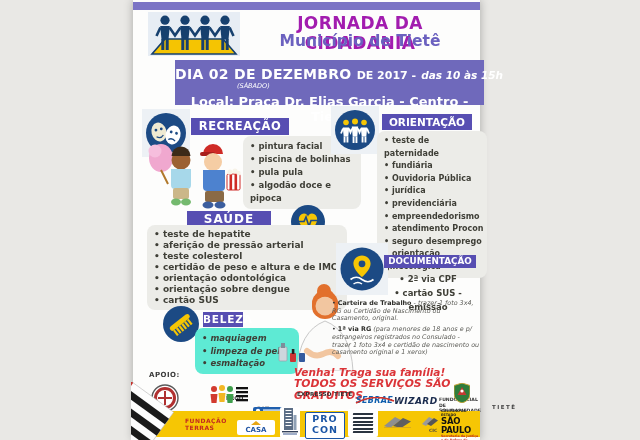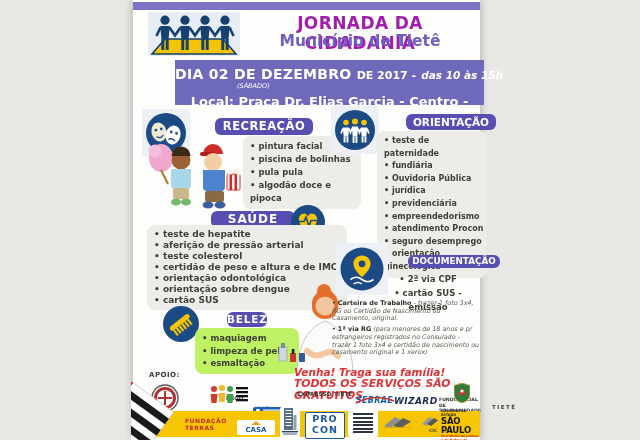--- a/index.html
+++ b/index.html
@@ -10,31 +10,31 @@
   .title1{position:absolute;left:108px;top:13px;width:238px;text-align:center;font-size:17px;font-weight:bold;color:#a21caf;letter-spacing:.4px;}
   .title2{position:absolute;left:108px;top:32px;width:238px;text-align:center;font-size:15.5px;font-weight:bold;color:#6b61bf;}
   .banner{position:absolute;left:42px;top:60px;width:309px;height:45px;background:#6f69bb;color:#fff;text-align:center;}
   .banner .l1{margin-top:4px;white-space:nowrap;}
   .banner .bd{font-size:14px;font-weight:bold;letter-spacing:.3px;}
   .banner .by{font-size:11px;font-weight:bold;}
   .banner .bt{font-size:10.5px;font-weight:bold;font-style:italic;}
   .banner .bs{font-size:6.5px;font-style:italic;text-align:left;margin-left:62px;line-height:7px;}
   .banner .bl{font-size:13px;font-weight:bold;margin-top:4px;}
   .tile{position:absolute;background:#edf1f5;}
-  .sec-label{position:absolute;background:#574eb2;color:#fff;font-weight:bold;text-align:center;border-radius:6px;margin-left:24px;}
+  .sec-label{position:absolute;background:#574eb2;color:#fff;font-weight:bold;text-align:center;border-radius:0;}
   #rec-label{left:58px;top:118px;width:98px;height:17px;font-size:11.5px;line-height:17px;letter-spacing:.5px;}
   #sau-label{left:54px;top:211px;width:84px;height:17px;font-size:12px;line-height:17px;letter-spacing:1px;}
   #bel-label{left:70px;top:312px;width:40px;height:15px;font-size:10.5px;line-height:15px;letter-spacing:.8px;}
   #ori-label{left:249px;top:114px;width:90px;height:16px;font-size:10.5px;line-height:16px;}
   #doc-label{left:251px;top:255px;width:92px;height:13px;font-size:8.8px;line-height:13px;}
   .items{position:absolute;background:#ecece8;border-radius:8px;padding:4px 3px 4px 7px;color:#3f3f37;font-weight:bold;list-style:none;margin:0;}
   .items li::before{content:"• ";}
   #rec-items{left:110px;top:136px;width:108px;font-size:8.5px;line-height:13px;}
   #sau-items{left:14px;top:225px;width:190px;font-size:9px;line-height:11px;}
-  #bel-items{left:62px;top:328px;width:94px;font-size:8.5px;line-height:12.5px;background:#bef264;}
+  #bel-items{left:62px;top:328px;width:94px;font-size:8.5px;line-height:12.5px;background:#5eead4;font-style:italic;}
   #ori-items{left:244px;top:131px;width:100px;font-size:8px;line-height:12.6px;}
   #doc-quick{position:absolute;left:247px;top:272px;width:96px;text-align:center;font-size:8.5px;font-weight:bold;line-height:14px;color:#3f3f37;}
   #doc-quick div::before{content:"• ";}
   #doc-details{position:absolute;left:199px;top:300px;width:148px;font-size:6.4px;line-height:7.7px;color:#5a5a55;}
   #doc-details p{margin:0 0 3px 0;font-style:italic;}
   #doc-details p::before{content:"• ";font-style:normal;color:#333;}
   #doc-details .lead{font-weight:bold;font-style:normal;color:#2e2e2a;}
   #cta{position:absolute;left:161px;top:367px;width:186px;color:#db3438;font-style:italic;font-weight:bold;}
   #cta .c1{font-size:10.5px;line-height:11px;}
   #cta .c2{font-size:10.8px;line-height:12px;}

